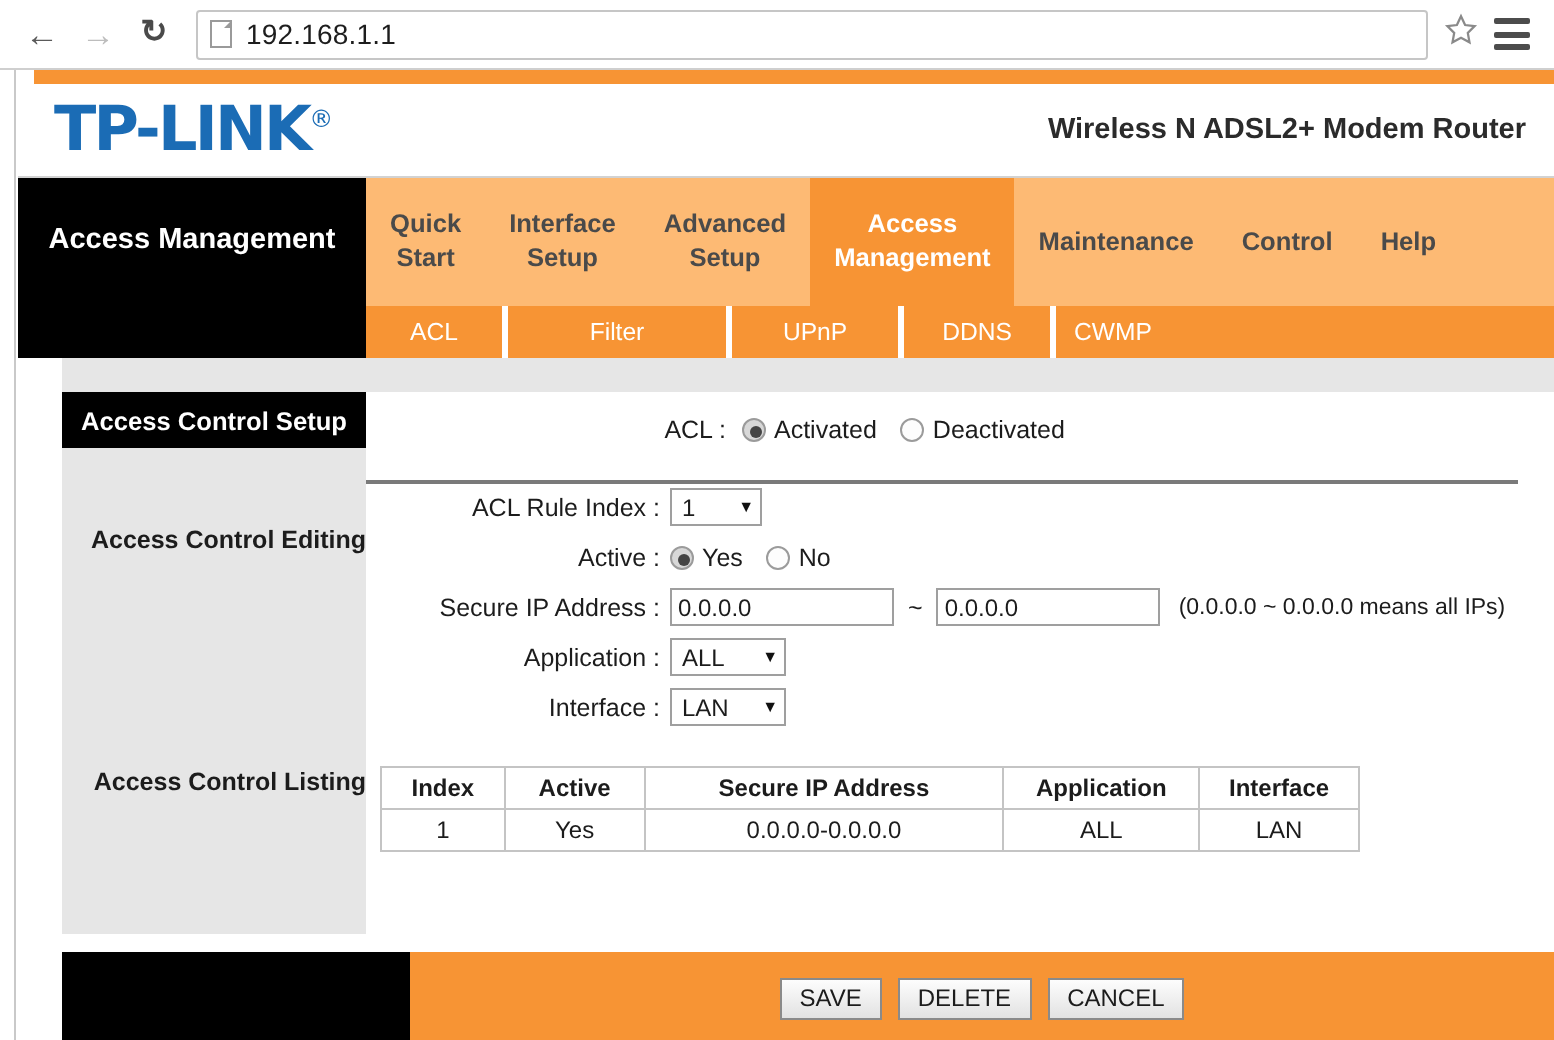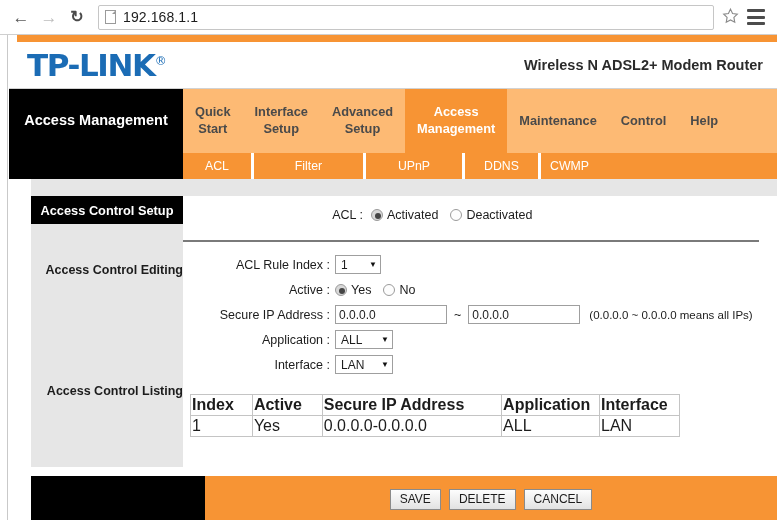--- a/index.html
+++ b/index.html
@@ -232,21 +232,21 @@
   .acl-row { padding-top: 12px; }
   .acl-row .lbl { width: 180px; }
 
   .divider {
     height: 2px;
     background: #7a7a7a;
     margin: 18px 18px 0 0;
   }
 
   
-  .form-area { padding-top: 11px; }
+  .form-area { }
   .frow { display: flex; align-items: center; height: 23px; margin-bottom: 2px; }
   .frow .lbl { width: 152px; flex: 0 0 152px; text-align: right; padding-right: 5px; }
 
   .radio {
     width: 12px; height: 12px;
     border: 1px solid #9b9b9b;
     border-radius: 50%;
     background: #fdfdfd;
     display: inline-block;
     position: relative;
@@ -299,22 +299,22 @@
 
   
   .table-wrap { margin-top: 18px; padding-left: 7px; }
   table.acl {
     border-collapse: collapse;
     width: 490px;
     background: #ffffff;
   }
   table.acl th, table.acl td {
     border: 1px solid #c4c4c4;
-    font-size: 16px;
-    text-align: left;
+    font-size: 12px;
+    text-align: center;
     color: #1c1c1c;
     height: 21px;
     font-weight: normal;
   }
   table.acl th { font-weight: bold; }
   table.acl .c-index { width: 62px; }
   table.acl .c-active { width: 70px; }
   table.acl .c-ip { width: 180px; }
   table.acl .c-app { width: 98px; }
   table.acl .c-if { width: 80px; }
@@ -395,21 +395,21 @@
         <div class="nav-tab">Control</div>
         <div class="nav-tab">Help</div>
       </div>
     </div>
 
     <div class="subnav-row">
       <div class="subnav-spacer"></div>
       <div class="subnav">
         <div class="subnav-item" style="width:68px">ACL</div>
         <div class="subnav-item" style="width:112px">Filter</div>
-        <div class="subnav-item" style="width:99px">UPnP</div>
+        <div class="subnav-item" style="width:86px">UPnP</div>
         <div class="subnav-item" style="width:76px">DDNS</div>
         <div class="subnav-item flush">CWMP</div>
         <div class="subnav-fill"></div>
       </div>
     </div>
 
     <div class="gap-row"></div>
 
     <div class="body-row">
 

